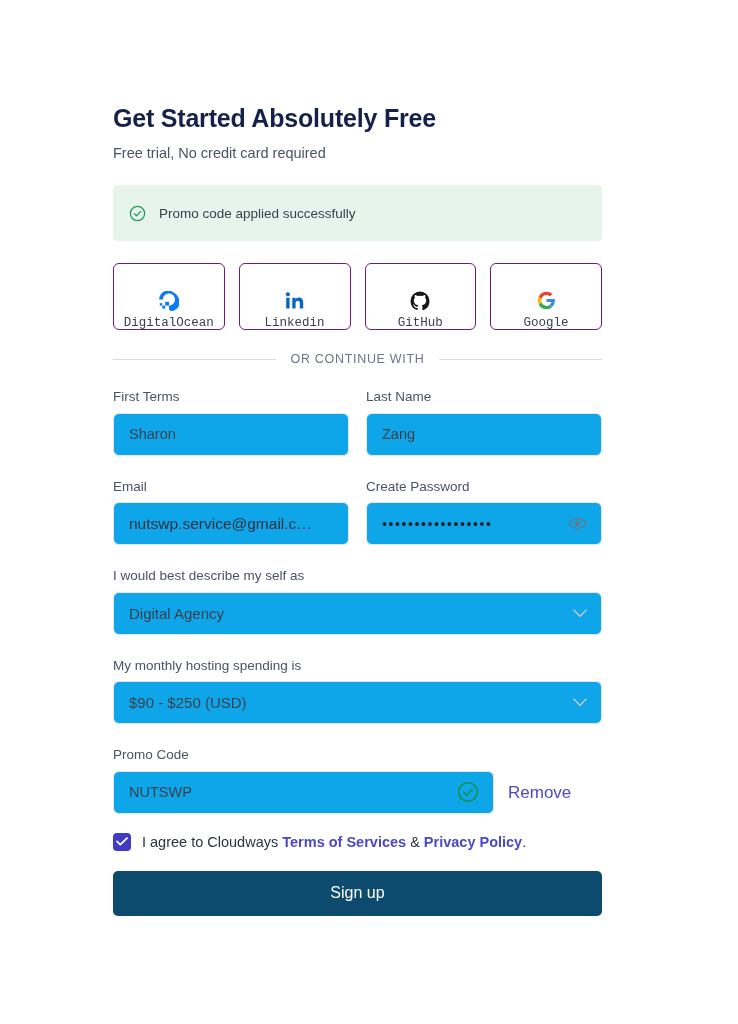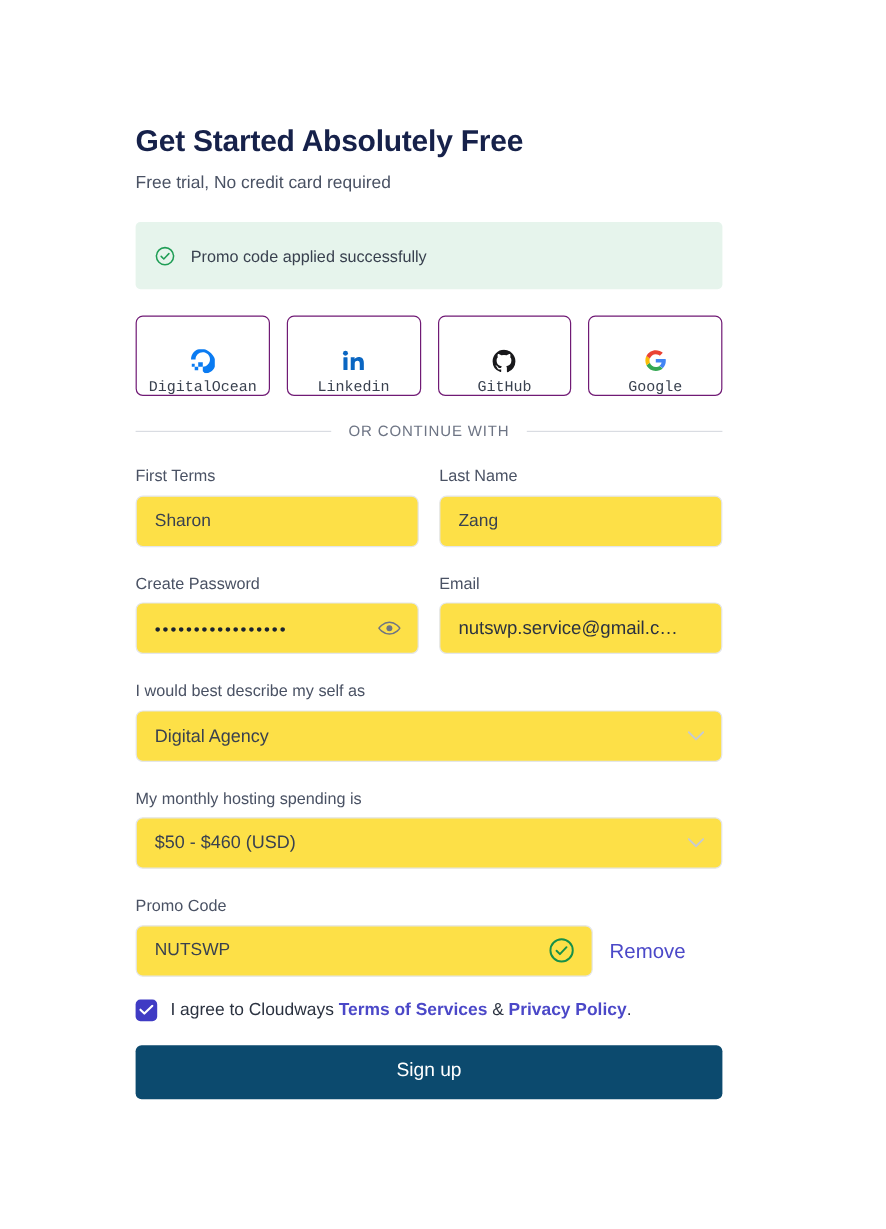--- a/index.html
+++ b/index.html
@@ -135,21 +135,21 @@
     font-size: 13.5px;
     color: #4a5264;
     margin-bottom: 9px;
     line-height: 1;
   }
   .control {
     position: relative;
     height: 43px;
     border: 1px solid #e4e6ea;
     border-radius: 6px;
-    background: #fde047;
+    background: #0ea5e9;
     display: flex;
     align-items: center;
     box-sizing: border-box;
   }
   .control .val {
     font-size: 14.5px;
     color: #39414f;
     padding: 0 15px;
     white-space: nowrap;
     overflow: hidden;
@@ -323,35 +323,35 @@
       <div class="field">
         <label class="flabel">Last Name</label>
         <div class="control">
           <span class="val">Zang</span>
         </div>
       </div>
     </div>
 
     <div class="field-row">
       <div class="field">
+        <label class="flabel">Email</label>
+        <div class="control">
+          <span class="val big">nutswp.service@gmail.c…</span>
+        </div>
+      </div>
+      <div class="field">
         <label class="flabel">Create Password</label>
         <div class="control">
           <span class="val dots">•••••••••••••••••</span>
           <span class="trail">
             <svg width="19" height="13" viewBox="0 0 24 16" fill="none">
               <path d="M1 8s4-6.2 11-6.2S23 8 23 8s-4 6.2-11 6.2S1 8 1 8z" stroke="#6f7583" stroke-width="1.6"></path>
               <circle cx="12" cy="8" r="3.1" fill="#6f7583"></circle>
             </svg>
           </span>
-        </div>
-      </div>
-      <div class="field">
-        <label class="flabel">Email</label>
-        <div class="control">
-          <span class="val big">nutswp.service@gmail.c…</span>
         </div>
       </div>
     </div>
 
     <div class="field-row">
       <div class="field full">
         <label class="flabel">I would best describe my self as</label>
         <div class="control select">
           <span class="val">Digital Agency</span>
           <span class="trail">
@@ -360,21 +360,21 @@
             </svg>
           </span>
         </div>
       </div>
     </div>
 
     <div class="field-row">
       <div class="field full">
         <label class="flabel">My monthly hosting spending is</label>
         <div class="control select">
-          <span class="val">$50 - $460 (USD)</span>
+          <span class="val">$90 - $250 (USD)</span>
           <span class="trail">
             <svg class="chev" viewBox="0 0 14 9" fill="none">
               <path d="M1 1.2L7 7.2l6-6" stroke="#c6cad2" stroke-width="1.5" stroke-linecap="round" stroke-linejoin="round"></path>
             </svg>
           </span>
         </div>
       </div>
     </div>
 
     <div class="promo-row">

